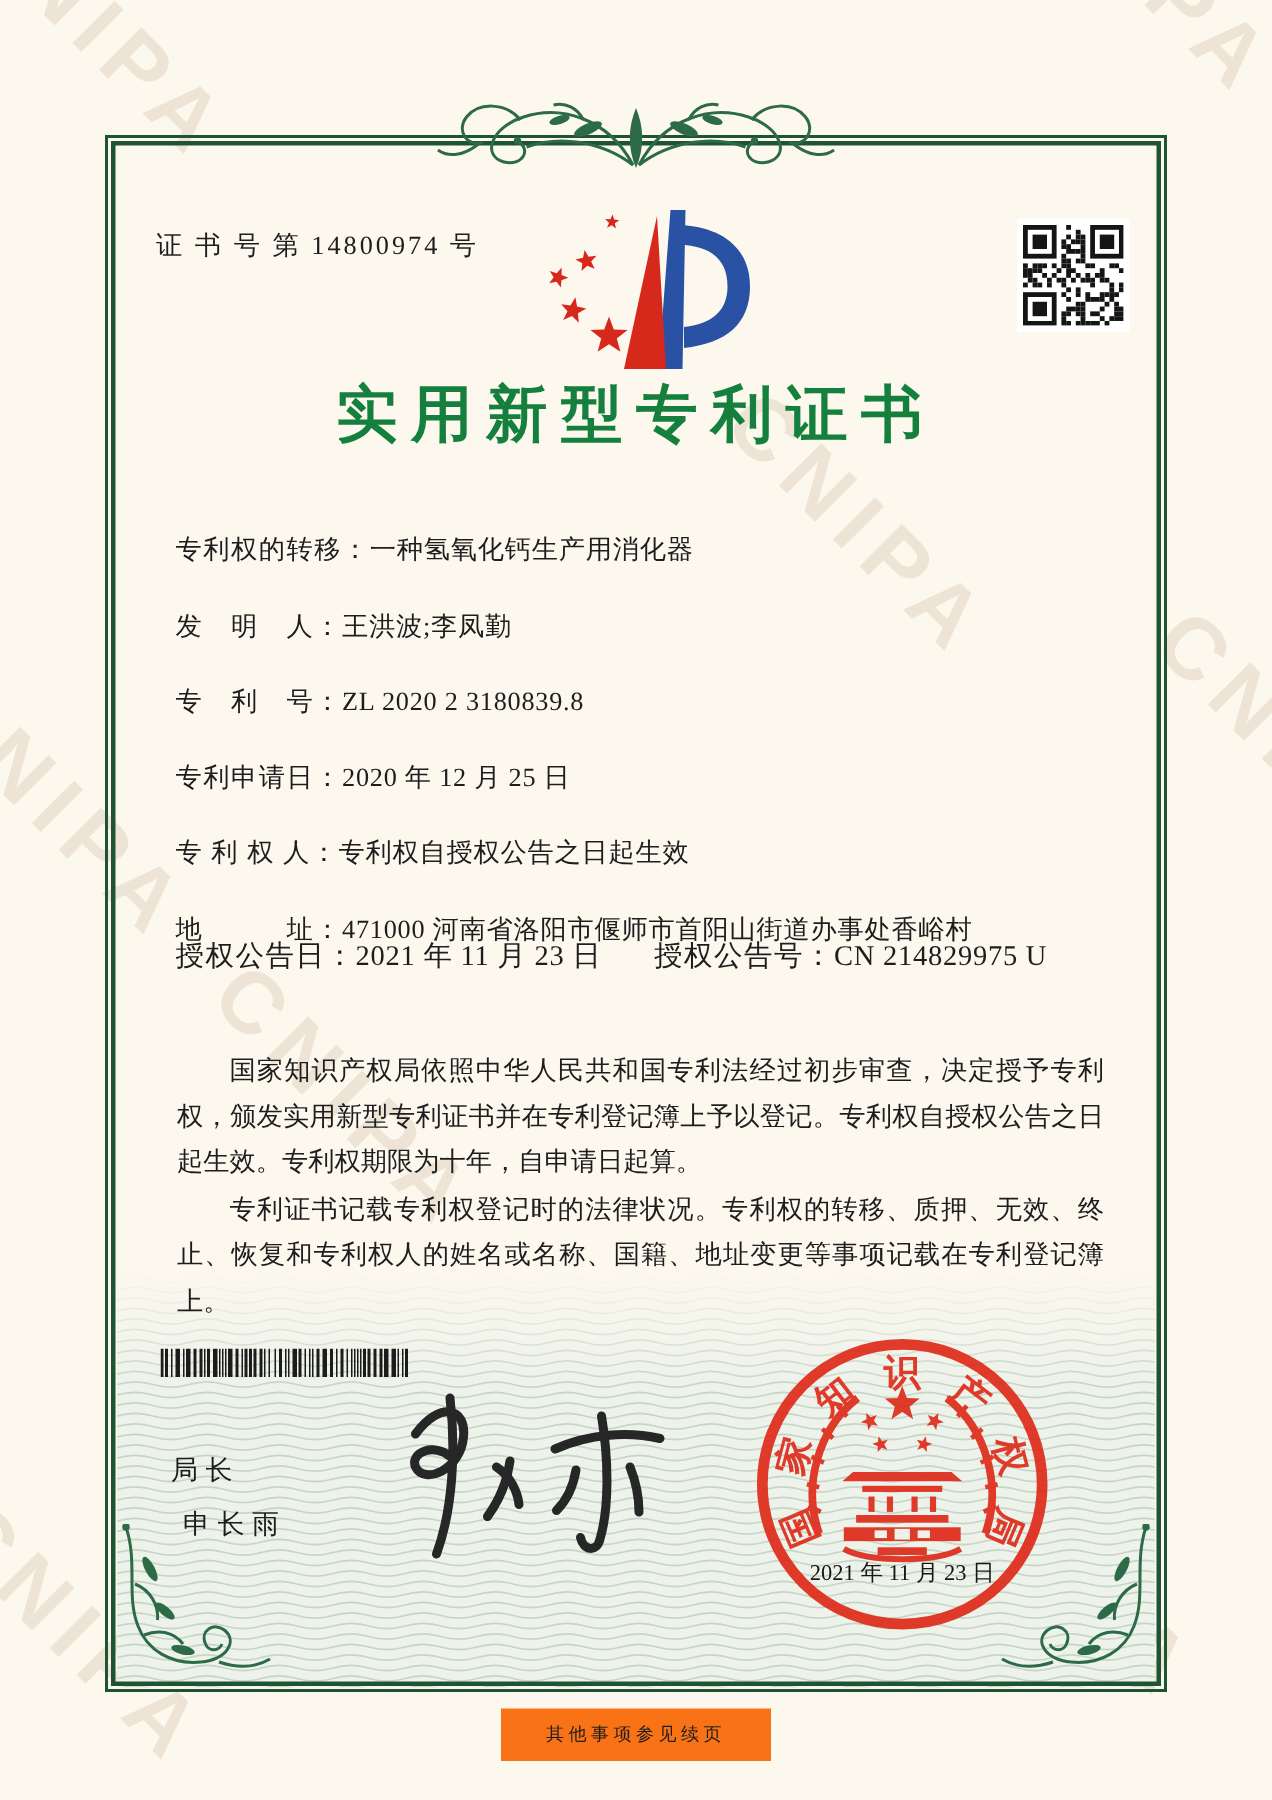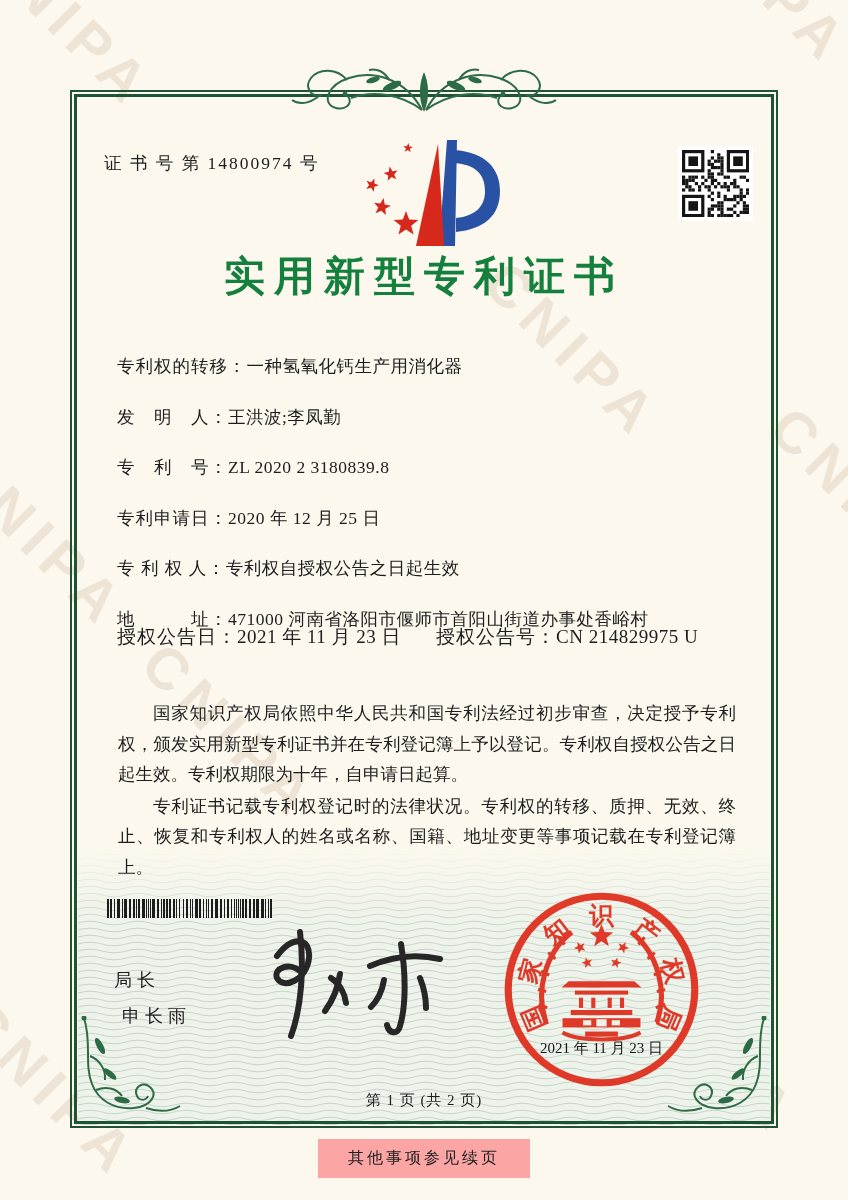--- a/index.html
+++ b/index.html
@@ -54,21 +54,21 @@
   .director-name{position:absolute;left:122px;top:1004px;font-size:18px;letter-spacing:5px;z-index:3;}
   .signature{position:absolute;left:243px;top:926px;z-index:4;}
   .seal{position:absolute;left:499px;top:887px;z-index:4;}
   .seal-date{
     position:absolute;left:499px;top:1039px;width:205px;text-align:center;z-index:5;
     font-size:15px;color:#161616;letter-spacing:0px;white-space:nowrap;
   }
   .page-no{position:absolute;left:0;top:1091px;width:848px;text-align:center;font-size:15px;z-index:3;letter-spacing:1px;}
   .cont-box{
     position:absolute;left:50%;top:1139px;transform:translateX(-50%);
-    background:#fca5a5;padding:9px 30px;font-size:16px;letter-spacing:3px;z-index:3;white-space:nowrap;
+    background:#f97316;padding:9px 30px;font-size:12px;letter-spacing:3px;z-index:3;white-space:nowrap;
   }
   .orn-top{position:absolute;left:289px;top:58px;z-index:2;line-height:0;}
   .orn-bl{position:absolute;left:76px;top:1016px;z-index:2;line-height:0;}
   .orn-br{position:absolute;left:662px;top:1016px;z-index:2;line-height:0;transform:scaleX(-1);}
 </style>
 </head>
 <body>
 
 <div class="page">
 
@@ -477,16 +477,15 @@
           <path d="M154 132 C165 102 155 64 129 44" stroke-width="5"></path>
           <path d="M62 142 C78 151 122 151 138 142" stroke-width="4"></path>
           <path d="M47 118 L39 114 M46 102 L38 100 M49 86 L41 82 M55 70 L48 64 M64 56 L58 49" stroke-width="3"></path>
           <path d="M153 118 L161 114 M154 102 L162 100 M151 86 L159 82 M145 70 L152 64 M136 56 L142 49" stroke-width="3"></path>
         </g>
       </g>
     </svg>
   </div>
   <div class="seal-date">2021 年 11 月 23 日</div>
 
-  <div class="page-no">第 1 页 (共 2 页)</div>
   <div class="cont-box">其他事项参见续页</div>
 
 </div>
 
 </body></html>

